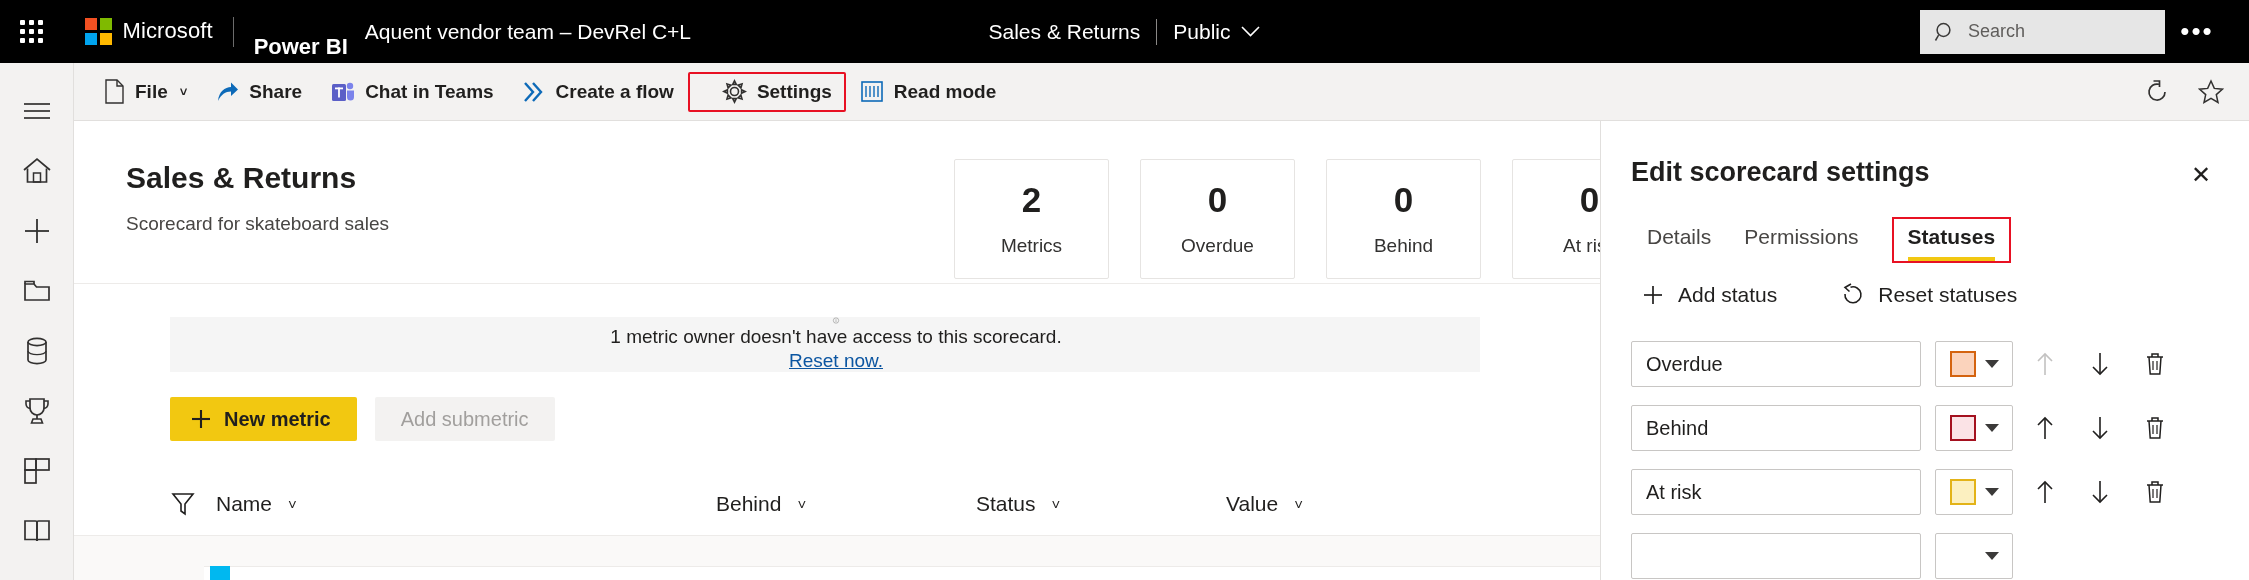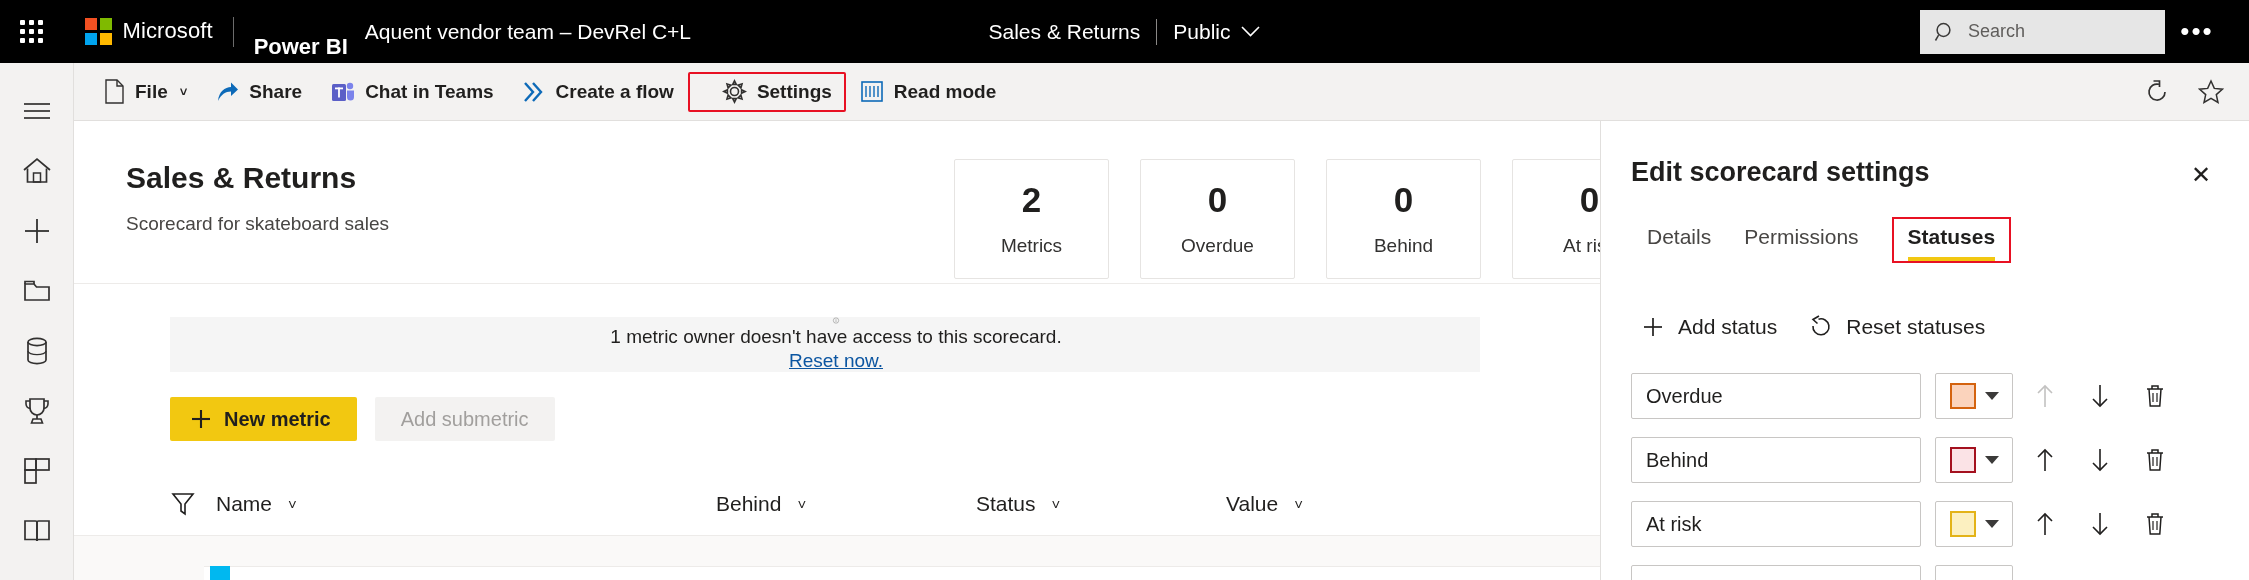--- a/index.html
+++ b/index.html
@@ -186,21 +186,21 @@
     font-size: 21px; color: #484644; padding: 6px 14px 12px 14px; cursor: pointer;
     border: 2px solid transparent; position: relative; white-space: nowrap;
   }
   .tab.active { color: #201f1e; font-weight: 600; }
   .tab.active::after {
     content: ""; position: absolute; left: 14px; right: 14px; bottom: 0;
     height: 4px; background: #f2c811;
   }
   .tab.highlighted { border-color: #e81123; margin-left: 16px; }
 
-  .panel-actions { display: flex; align-items: center; gap: 32px; margin-top: 52px; padding-left: 10px; }
+  .panel-actions { display: flex; align-items: center; gap: 64px; margin-top: 20px; padding-left: 10px; }
   .panel-action {
     display: flex; align-items: center; gap: 13px;
     font-size: 21px; color: #201f1e; cursor: pointer; white-space: nowrap;
   }
 
   .status-list { margin-top: 34px; }
   .status-row {
     display: flex; align-items: center; gap: 0; margin-bottom: 18px;
   }
   .status-name-input {

